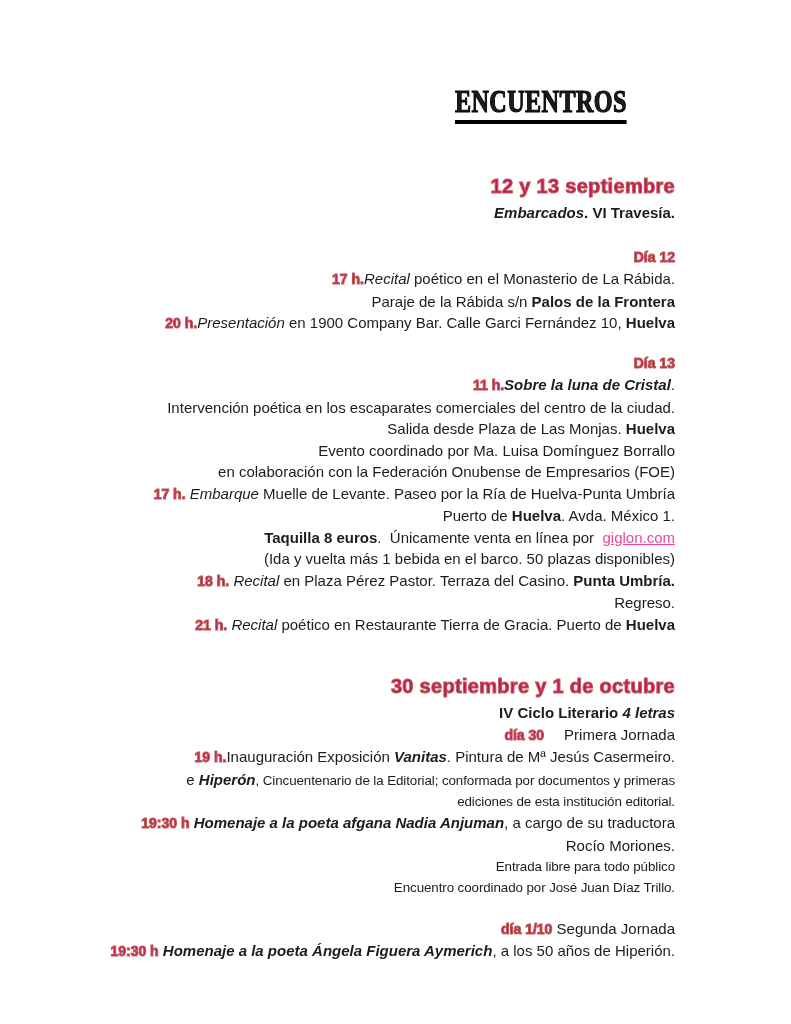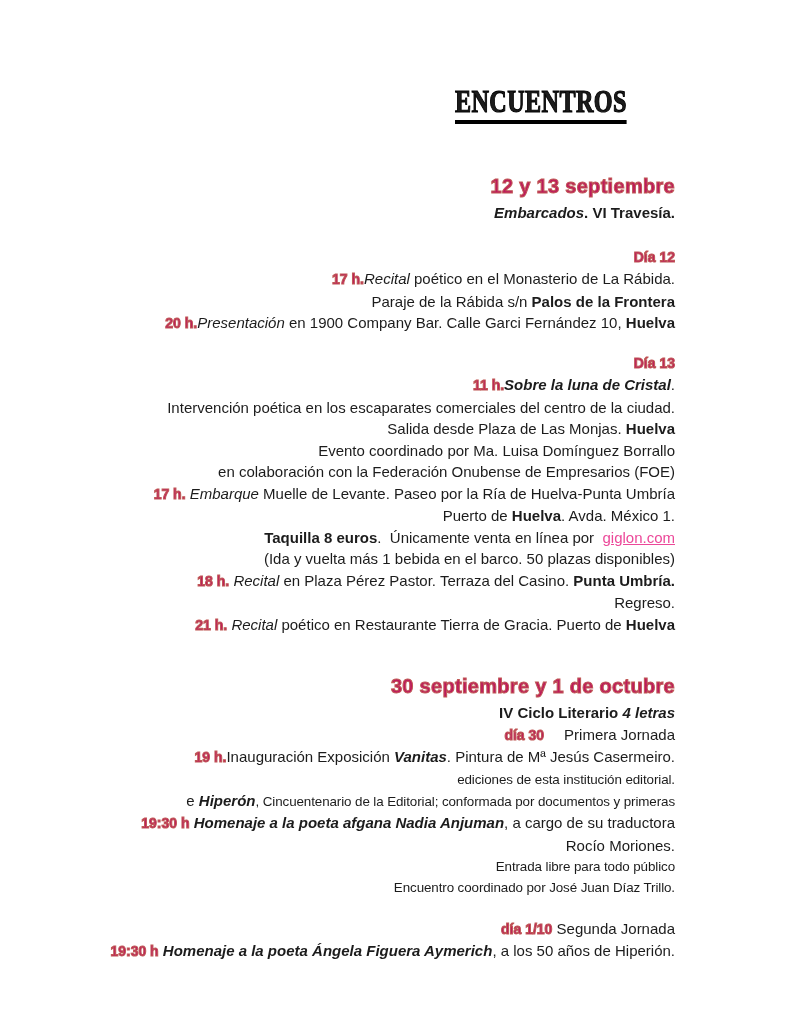--- a/index.html
+++ b/index.html
@@ -73,22 +73,22 @@
       <div class="line ind1"><span class=""> </span><span class="bold">Taquilla 8 euros</span><span class="">.  Únicamente venta en línea por  </span><a class="link">giglon.com</a></div>
       <div class="line ind1"><span class="">(Ida y vuelta más 1 bebida en el barco. 50 plazas disponibles)</span></div>
       <div class="line"><span class="label outline lw1">18 h.</span><span class=""> </span><span class="italic underline">Recital</span><span class=""> en Plaza Pérez Pastor. Terraza del Casino. </span><span class="bold">Punta Umbría.</span></div>
       <div class="line ind1"><span class="">Regreso.</span></div>
       <div class="line"><span class="label outline lw1">21 h.</span><span class=""> </span><span class="italic underline">Recital</span><span class=""> poético en Restaurante Tierra de Gracia. Puerto de </span><span class="bold">Huelva</span></div>
       <div class="spacer sp-d"></div>
       <div class="heading outline">30 septiembre y 1 de octubre</div>
       <div class="line"><span class="bold">IV Ciclo Literario </span><span class="bold italic">4 letras</span></div>
       <div class="line"><span class="label outline lw0">día 30</span><span class="tab"></span><span class="">Primera Jornada</span></div>
       <div class="line"><span class="label outline lw1">19 h.</span><span class="">Inauguración Exposición </span><span class="bold italic">Vanitas</span><span class="">. Pintura de Mª Jesús Casermeiro.</span></div>
+      <div class="line ind1"><span class="">e </span><span class="bold italic">Hiperón</span><span class="small">, Cincuentenario de la Editorial; conformada por documentos y primeras</span></div>
       <div class="line ind1 small-line"><span class="small">ediciones de esta institución editorial.</span></div>
-      <div class="line ind1"><span class="">e </span><span class="bold italic">Hiperón</span><span class="small">, Cincuentenario de la Editorial; conformada por documentos y primeras</span></div>
       <div class="line"><span class="label outline lw2">19:30 h</span><span class=""> </span><span class="bold italic">Homenaje a la poeta afgana Nadia Anjuman</span><span class="">, a cargo de su traductora</span></div>
       <div class="line ind2"><span class="">Rocío Moriones.</span></div>
       <div class="line small-line"><span class="small">Entrada libre para todo público</span></div>
       <div class="line small-line"><span class="small">Encuentro coordinado por José Juan Díaz Trillo.</span></div>
       <div class="spacer sp-e"></div>
       <div class="line"><span class="label outline lw0">día 1/10</span><span class=""> Segunda Jornada</span></div>
       <div class="line"><span class="label outline lw2">19:30 h</span><span class=""> </span><span class="bold italic">Homenaje a la poeta Ángela Figuera Aymerich</span><span class="">, a los 50 años de Hiperión.</span></div>
     </div>
 </div>
 

